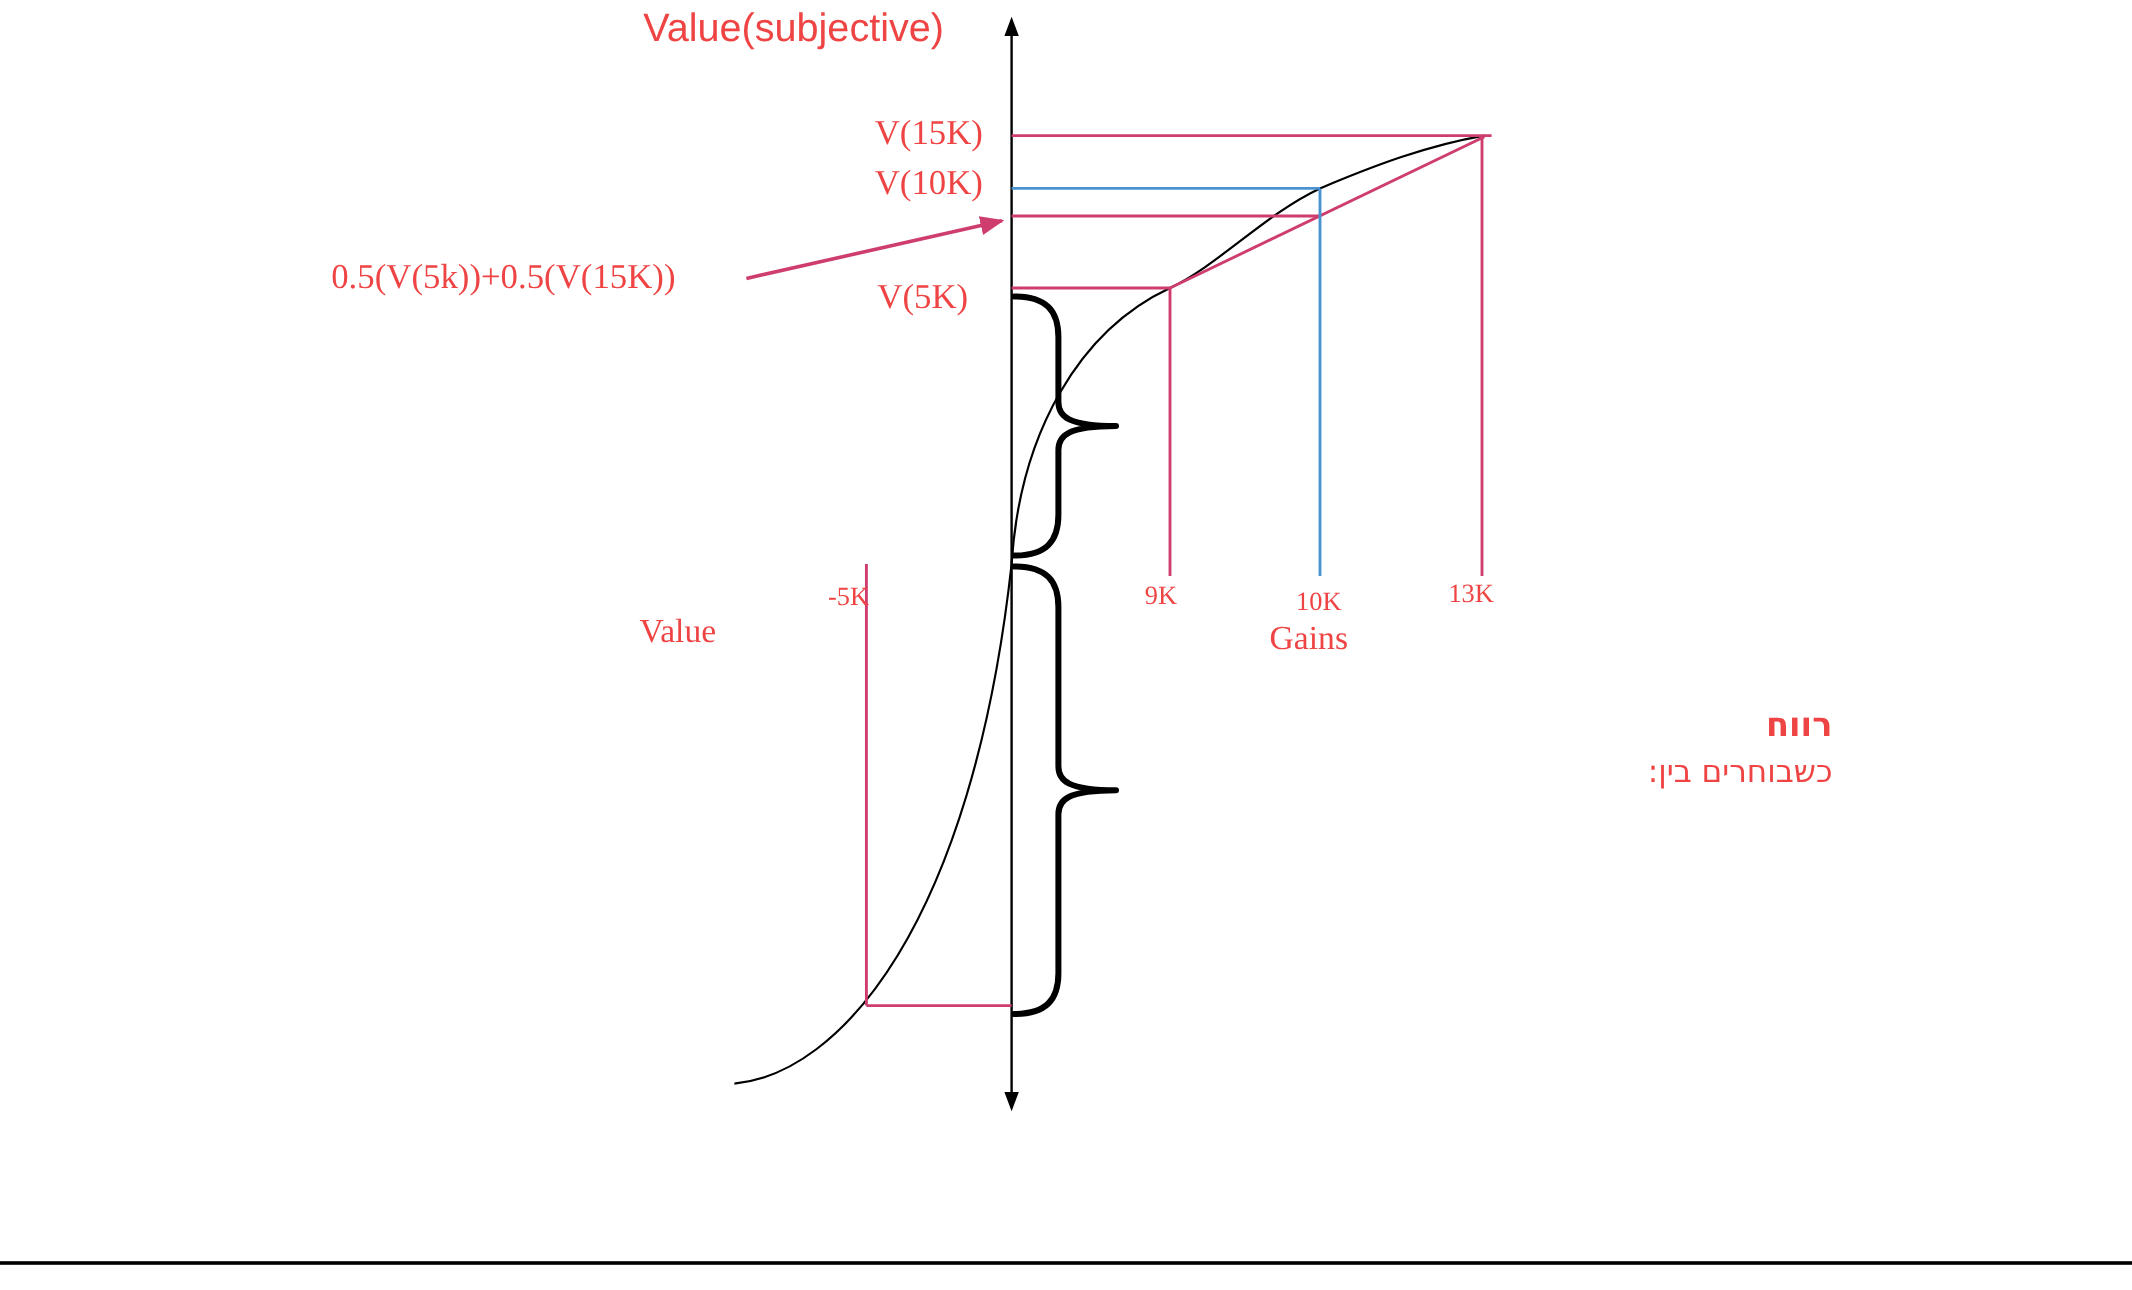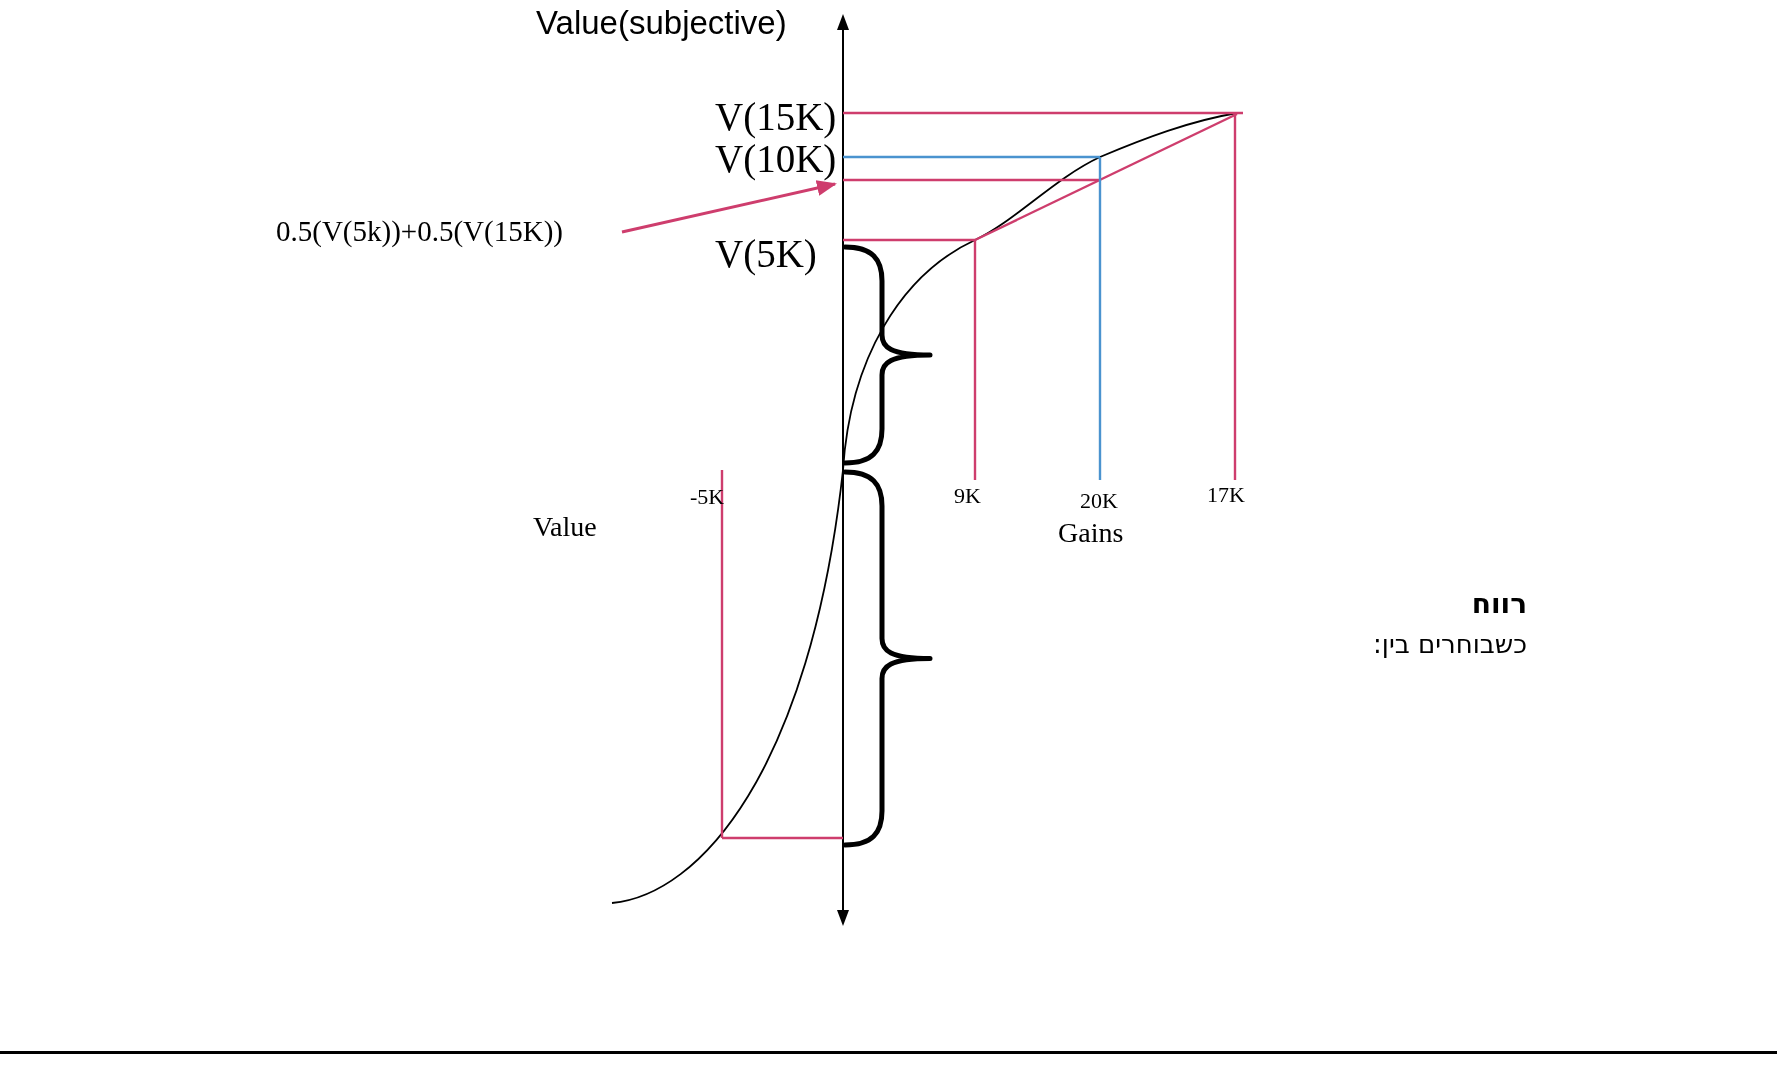--- a/index.html
+++ b/index.html
@@ -2,27 +2,27 @@
 <html><head>
 <meta charset="utf-8">
 <style>
   html,body{margin:0;padding:0;background:#ffffff;}
   .stage{
     position:relative;
     width:1777px;height:1075px;
     background:#ffffff;
     overflow:hidden;
     font-family:"Liberation Serif","DejaVu Serif",serif;
-    color:#000000;
+    color:#ef4444;
   }
   .lbl{position:absolute;white-space:nowrap;line-height:1.1;}
   .serif{font-family:"Liberation Serif","DejaVu Serif",serif;}
   .sans{font-family:"Liberation Sans","DejaVu Sans",sans-serif;}
   .axis-title{font-size:33px;}
-  .vlabel{font-size:39px;text-align:left;}
+  .vlabel{font-size:29px;text-align:center;}
   .expected{font-size:29px;}
   .tick{font-size:22px;}
   .axis-word{font-size:28px;}
   .citation{font-size:27px;}
   .hebrew{
     position:absolute;
     right:250px;top:584px;
     text-align:right;
     direction:rtl;
     font-family:"DejaVu Sans","Liberation Sans",sans-serif;
@@ -70,23 +70,23 @@
   <div class="lbl serif vlabel" style="left:715px;top:138px;width:118px;">V(10K)</div>
 
   <div class="lbl serif vlabel" style="left:715px;top:233px;width:108px;">V(5K)</div>
 
   <div class="lbl serif expected" style="left:276px;top:216px;">0.5(V(5k))+0.5(V(15K))</div>
 
   <div class="lbl serif tick" style="left:690px;top:485px;">-5K</div>
 
   <div class="lbl serif tick" style="left:954px;top:484px;">9K</div>
 
-  <div class="lbl serif tick" style="left:1080px;top:489px;">20K</div>
+  <div class="lbl serif tick" style="left:1080px;top:489px;">10K</div>
 
-  <div class="lbl serif tick" style="left:1207px;top:483px;">17K</div>
+  <div class="lbl serif tick" style="left:1207px;top:483px;">13K</div>
 
   <div class="lbl serif axis-word" style="left:533px;top:512px;">Value</div>
 
   <div class="lbl serif axis-word" style="left:1058px;top:518px;text-align:right;">Gains</div>
 
 
   <div class="hebrew">
     <div class="heb-title">רווח</div>
     <div>כשבוחרים בין:</div>
   </div>

